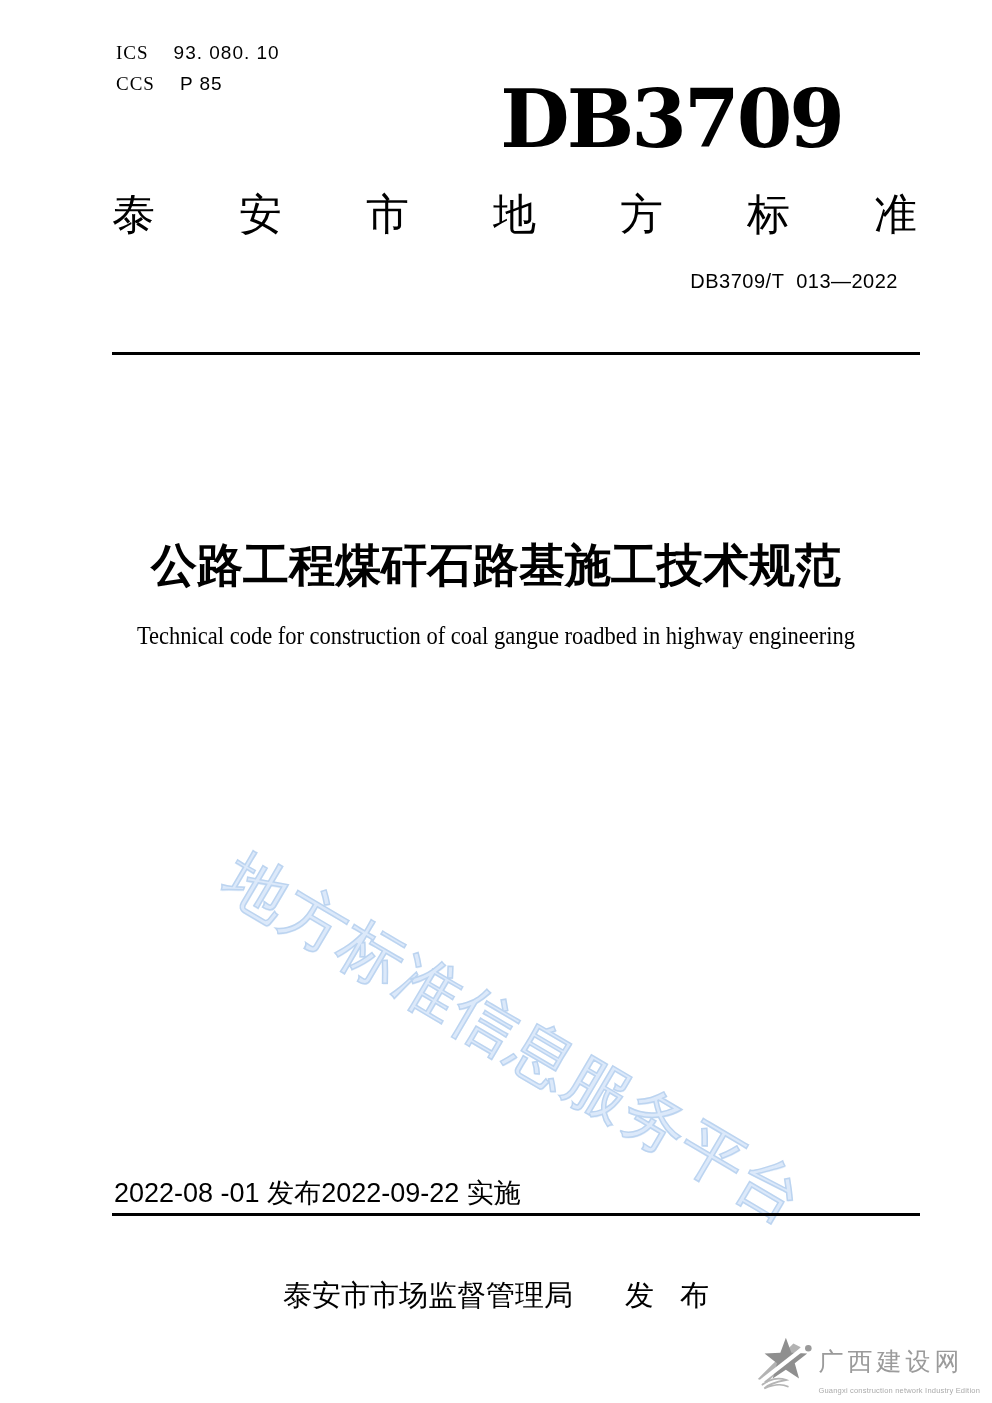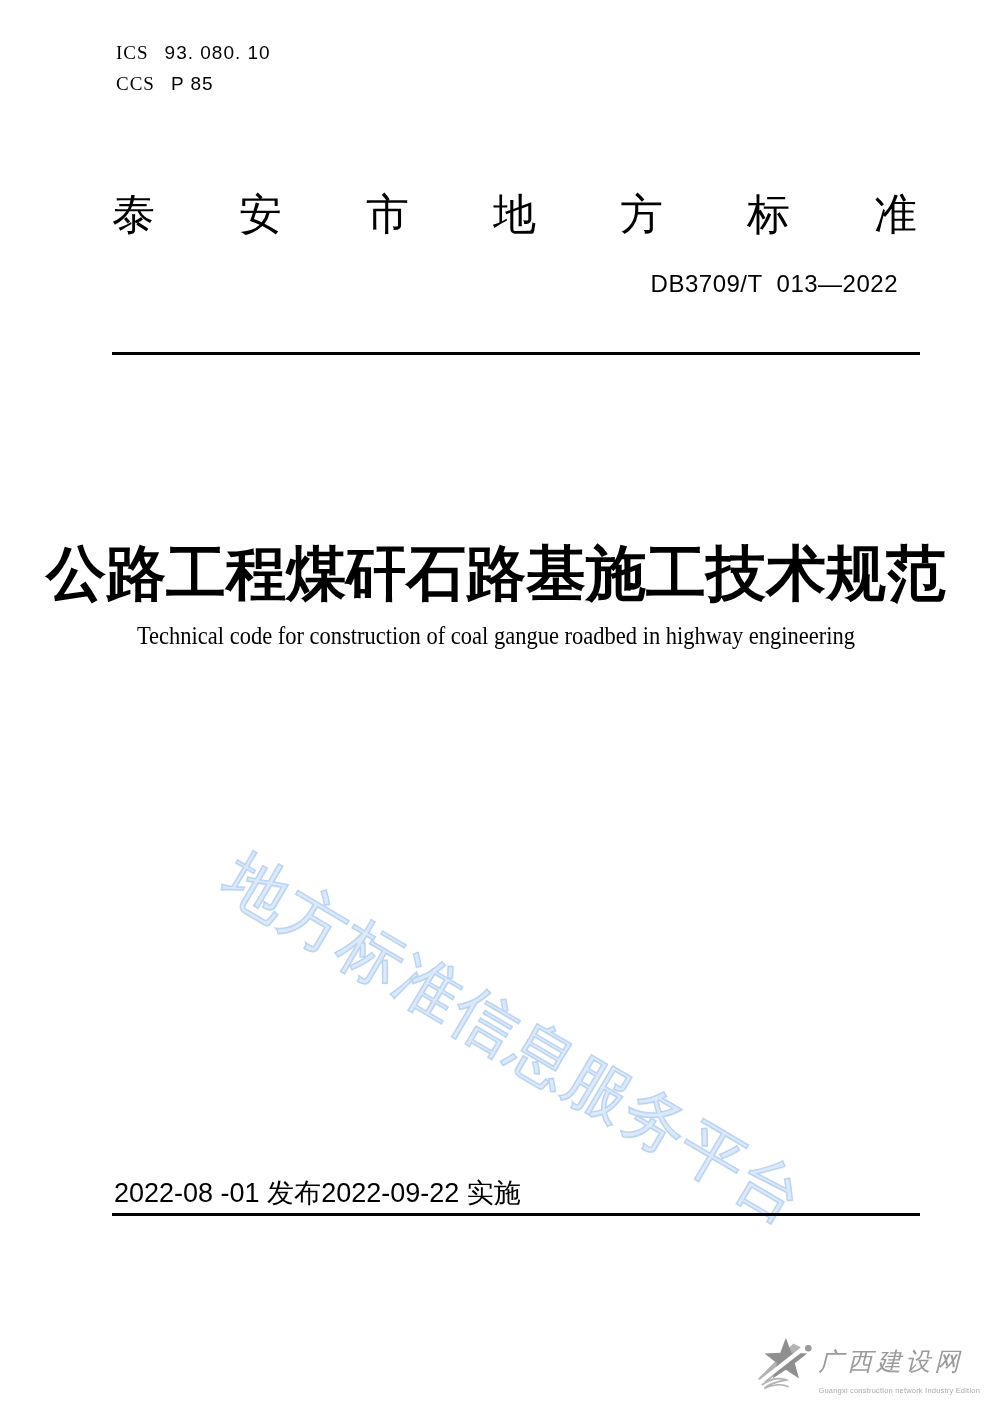--- a/index.html
+++ b/index.html
@@ -8,51 +8,51 @@
     width: 992px;
     height: 1403px;
     background: #ffffff;
     color: #000;
     font-family: "Liberation Sans", sans-serif;
     overflow: hidden;
   }
 
   
   .codes-block { position: absolute; left: 116px; top: 42px; }
-  .code-line { display: flex; align-items: baseline; gap: 16px; font-size: 19px; margin-bottom: 9px; }
+  .code-line { display: flex; align-items: baseline; gap: 25px; font-size: 19px; margin-bottom: 9px; }
   .code-label { font-family: "Liberation Serif", serif; letter-spacing: 1px; }
   .code-value { font-family: Liberation Sans, sans-serif; letter-spacing: 1px; }
 
   
   .db-code {
     position: absolute; top: 79px; right: 150px;
     font-family: "DejaVu Serif", serif;
     font-weight: bold; font-size: 80px; line-height: 1;
     letter-spacing: -3px; white-space: nowrap;
   }
 
   
   .standard-type {
     position: absolute; left: 112px; top: 192px; width: 805px;
     display: flex; justify-content: space-between;
     font-size: 43px; line-height: 1.05; font-weight: 500;
   }
 
   .standard-number {
     position: absolute; top: 270px; right: 94px;
-    font-size: 24px; white-space: pre; letter-spacing: 0.5px;
+    font-size: 20px; white-space: pre; letter-spacing: 0.5px;
   }
 
   .rule { position: absolute; left: 112px; width: 808px; height: 3px; background: #000; }
   .rule-top { top: 352px; }
   .rule-bottom { top: 1213px; }
 
   .title-cn {
     position: absolute; left: 0; top: 538px; width: 100%;
-    text-align: center; font-size: 60px; font-weight: bold;
+    text-align: center; font-size: 46px; font-weight: bold;
     letter-spacing: 0px; line-height: 1.2;
   }
   .title-en {
     position: absolute; left: 0; top: 622px; width: 100%;
     text-align: center; font-family: "Liberation Serif", serif;
     font-size: 25px; transform: scaleX(0.90); transform-origin: 50% 50%;
     white-space: nowrap;
   }
 
   
@@ -79,39 +79,40 @@
   }
   .publish-label { white-space: pre; word-spacing: 18px; }
 
   
   .footer-logo {
     position: absolute; right: 12px; bottom: 8px;
     display: flex; align-items: flex-start; gap: 5px;
   }
   .logo-star { width: 58px; height: 58px; flex: 0 0 auto; }
   .logo-text-col { display: flex; flex-direction: column; padding-top: 12px; }
-  .logo-cn { font-size: 25px; color: #9b9b9b; letter-spacing: 4px; white-space: nowrap; line-height: 1.1; font-style: italic; }
+  .logo-cn { font-size: 25px; color: #9b9b9b; letter-spacing: 4px; white-space: nowrap; line-height: 1.1; }
   .logo-en { font-size: 7.5px; color: #aaaaaa; letter-spacing: 0.2px; margin-top: 11px; white-space: nowrap; }
 </style>
 </head>
 <body>
 
 <div class="page">
 
   <div class="codes-block">
     <div class="code-line">
       <span class="code-label">ICS</span>
       <span class="code-value">93. 080. 10</span>
     </div>
     <div class="code-line">
       <span class="code-label">CCS</span>
       <span class="code-value">P 85</span>
     </div>
   </div>
 
+  <div class="db-code">DB3709</div>
 
   <div class="standard-type">
       <span>泰</span>
       <span>安</span>
       <span>市</span>
       <span>地</span>
       <span>方</span>
       <span>标</span>
       <span>准</span>
     </div>
@@ -125,20 +126,24 @@
 
   <div class="watermark">地方标准信息服务平台</div>
 
   <div class="dates-row">
     <span class="date-left">2022-08 -01 发布</span>
     <span class="date-right">2022-09-22 实施</span>
   </div>
 
   <div class="rule rule-bottom"></div>
 
+  <div class="publisher-row">
+    <span>泰安市市场监督管理局</span>
+    <span class="publish-label">发 布</span>
+  </div>
 
   <div class="footer-logo">
     <svg class="logo-star" viewBox="0 0 60 62" xmlns="http://www.w3.org/2000/svg">
       <polygon points="2,46 40,8 48,12 12,50" fill="#b3b3b3"></polygon>
       <polygon points="32,2 37.9,17.9 54.8,18.6 41.5,29.1 46.1,45.4 32,36 17.9,45.4 22.5,29.1 9.2,18.6 26.1,17.9" fill="#8f8f8f"></polygon>
       <rect x="-12" y="27" width="86" height="4.5" fill="#ffffff" transform="rotate(-38 30 29)"></rect>
       <circle cx="56" cy="13" r="3.5" fill="#9a9a9a"></circle>
       <path d="M7,52 c7,-6 17,-8 25,-5 c-11,2 -19,5 -23,9 c9,-4 19,-5 25,-2" stroke="#b5b5b5" stroke-width="2" fill="none" stroke-linecap="round"></path>
     </svg>
     <div class="logo-text-col">

